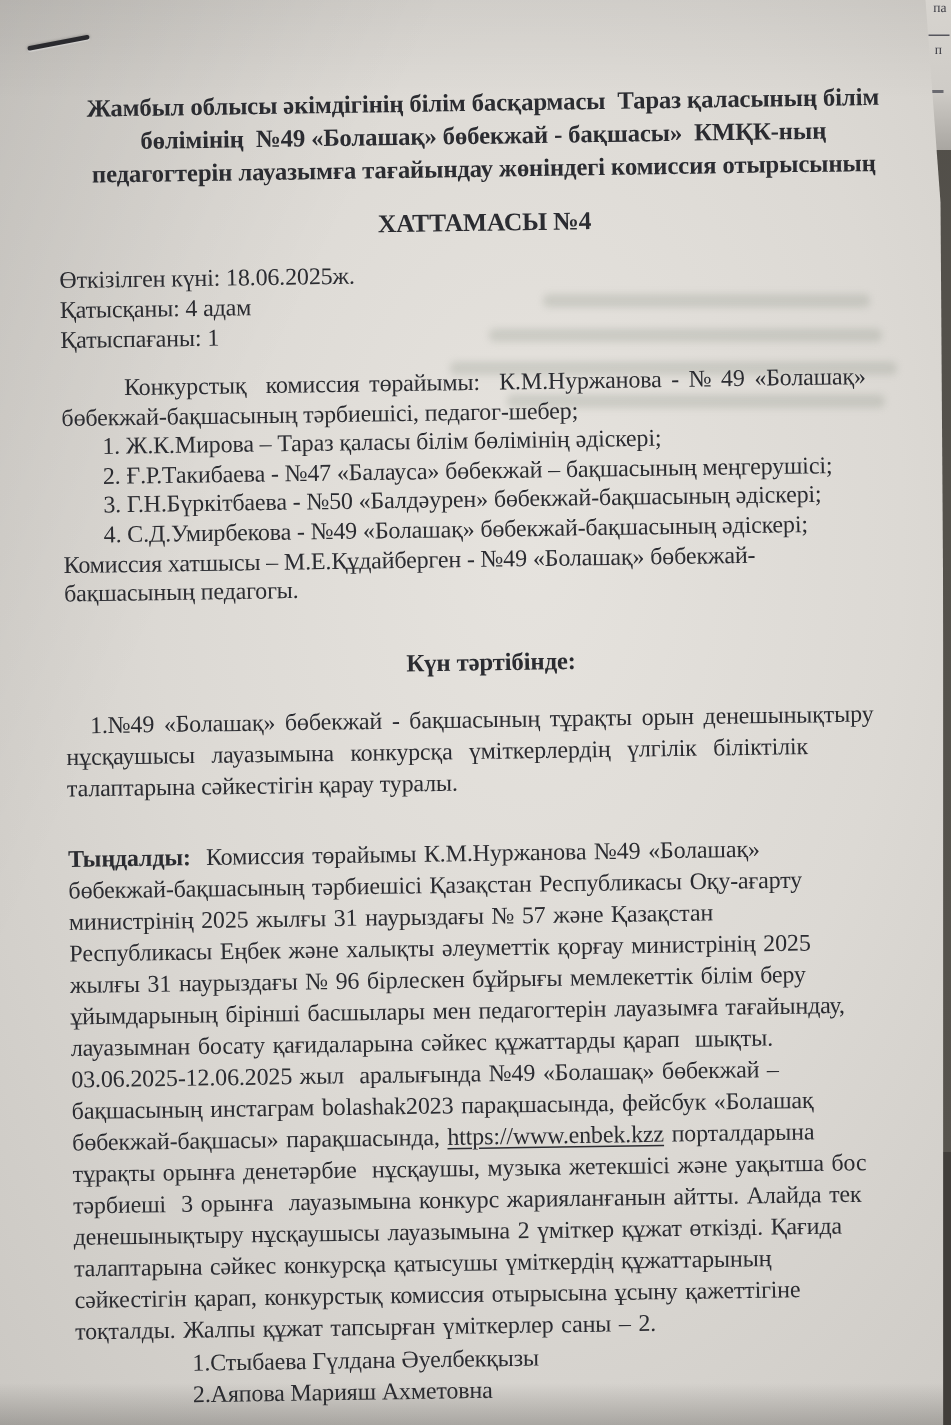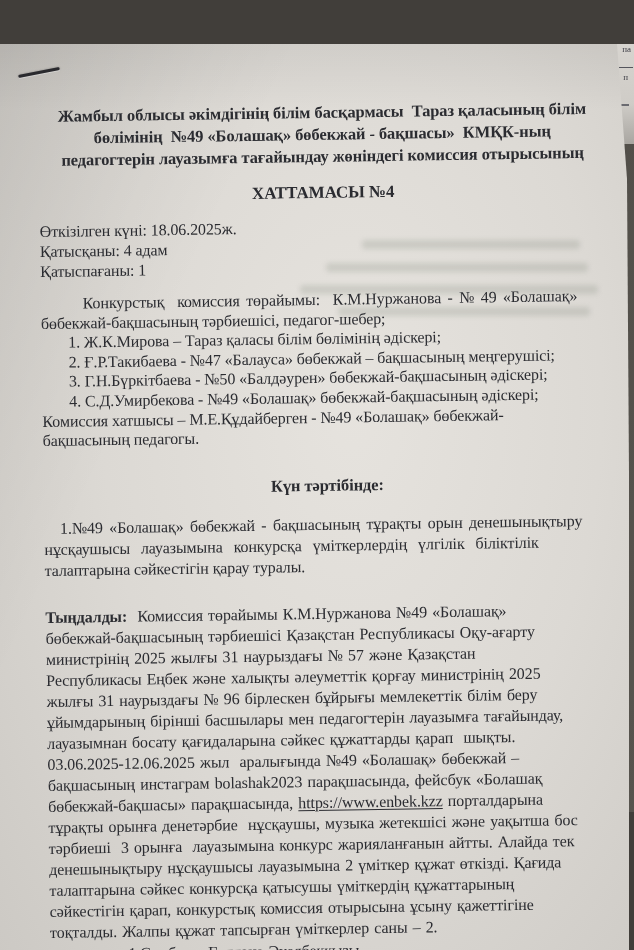--- a/index.html
+++ b/index.html
@@ -2,21 +2,21 @@
 <html><head>
 <meta charset="utf-8">
 <style>
   html, body { margin: 0; padding: 0; }
   body {
     width: 634px; height: 950px; overflow: hidden;
     background: #413e3a;
     font-family: "Liberation Serif", "DejaVu Serif", serif;
   }
   .photo { position: relative; width: 634px; height: 768px;
-    background: linear-gradient(100deg, #35332f 0%, #4b4843 60%, #57544e 100%); margin-top: 44px; }
+    background: linear-gradient(100deg, #35332f 0%, #4b4843 60%, #57544e 100%); }
 
   
   .neighbor { position: absolute; top: 0; right: 0; width: 22px; height: 100px;
     background: linear-gradient(to bottom, #d7d4cf 0%, #cfccc7 60%, #a9a6a1 100%); }
   .neighbor .frag { position: absolute; font-size: 9px; color: #3e3e46; line-height: 9px; }
   .neighbor .f1 { top: 1px; right: 3px; }
   .neighbor .f2 { top: 29px; right: 6px; }
   .neighbor .fragline { position: absolute; top: 23px; right: 1px; width: 14px; height: 1px; background: #55555c; }
   .neighbor .fragdash { position: absolute; top: 60px; right: 5px; width: 8px; height: 2px; background: #6a6a70; }
 

